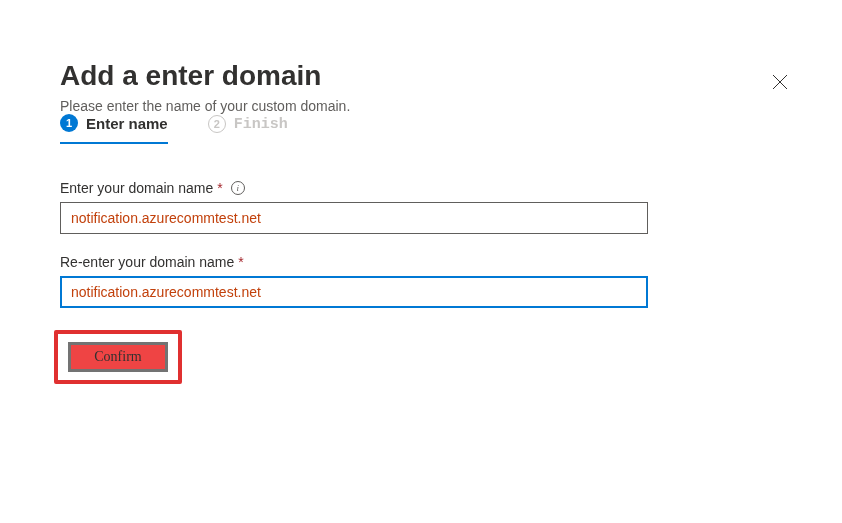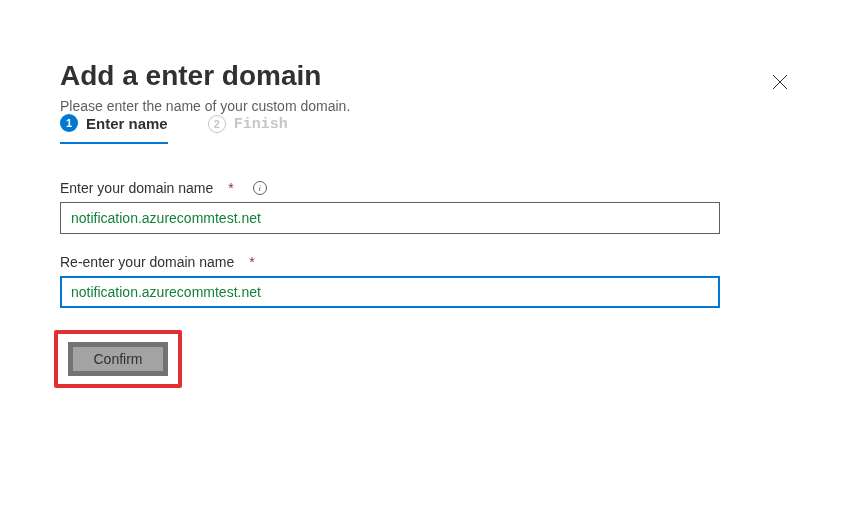--- a/index.html
+++ b/index.html
@@ -63,62 +63,62 @@
     .step-label { font-size: 15px; font-weight: 600; }
     .step.active .step-label { color: #323130; }
     .step.inactive .step-label { color: #c8c6c4; font-family: Liberation Mono, monospace; }
     .form-group { margin-bottom: 20px; }
     .field-label {
       font-size: 14px;
       color: #323130;
       margin-bottom: 6px;
       display: flex;
       align-items: center;
-      gap: 15px;
+      gap: 4px;
     }
     .required { color: #a4262c; }
     .info-icon {
       width: 14px;
       height: 14px;
       border: 1px solid #605e5c;
       border-radius: 50%;
       display: inline-flex;
       align-items: center;
       justify-content: center;
       font-size: 9px;
       font-style: italic;
       color: #605e5c;
       margin-left: 4px;
       font-family: Georgia, serif;
     }
     .text-input {
-      width: 660px;
+      width: 588px;
       height: 32px;
       border: 1px solid #605e5c;
       padding: 0 10px;
       font-size: 14px;
       font-family: inherit;
-      color: #15803d;
+      color: #c2410c;
       outline: none;
     }
     .text-input.focused { border: 2px solid #0078d4; padding: 0 9px; }
     .confirm-wrap {
       display: inline-block;
       border: 4px solid #e03030;
       border-radius: 2px;
       padding: 8px 10px;
       margin-top: 2px;
       margin-left: -6px;
     }
     .confirm-btn {
-      background: #a3a3a3;
-      border: 5px solid #737373;
+      background: #ef4444;
+      border: 3px solid #737373;
       padding: 4px 18px;
       font-size: 14px;
-      font-family: Liberation Sans, sans-serif;
+      font-family: Liberation Serif, serif;
       color: #323130;
       cursor: pointer;
       min-width: 100px;
     }
   </style>
 </head>
 <body>
 
 
 

